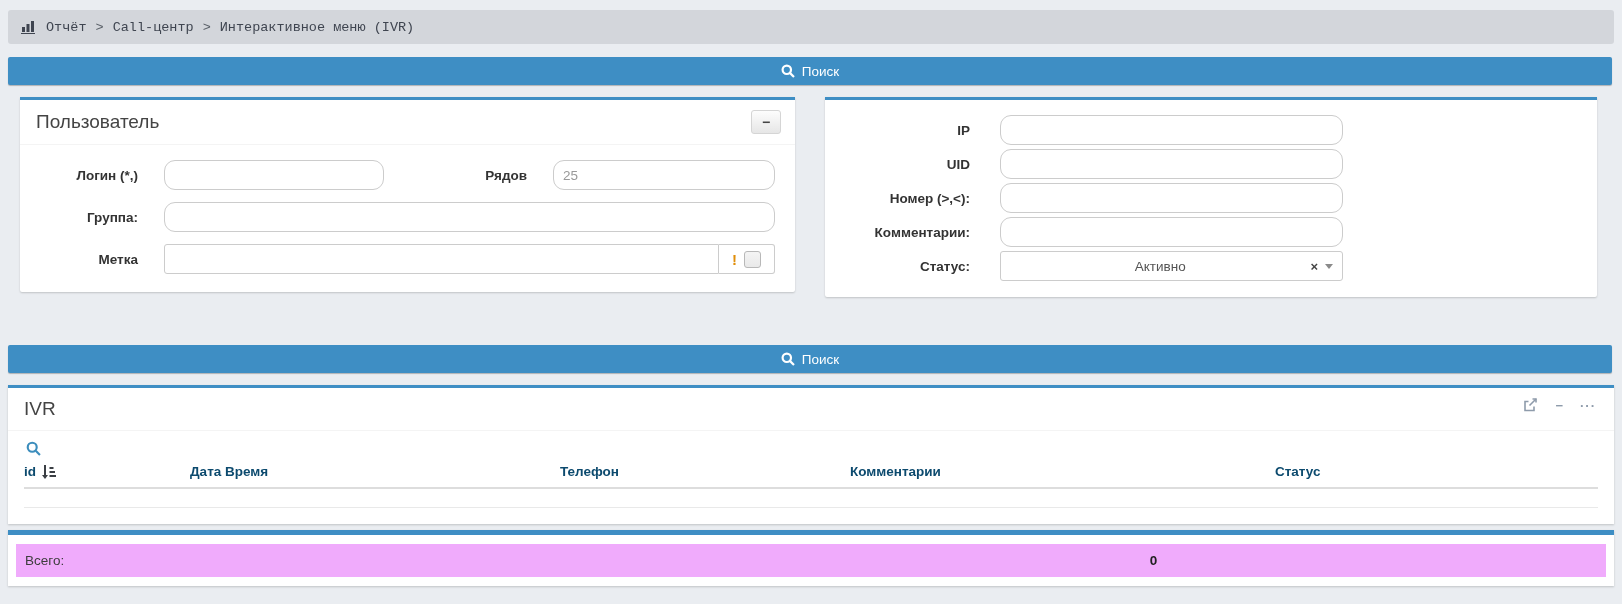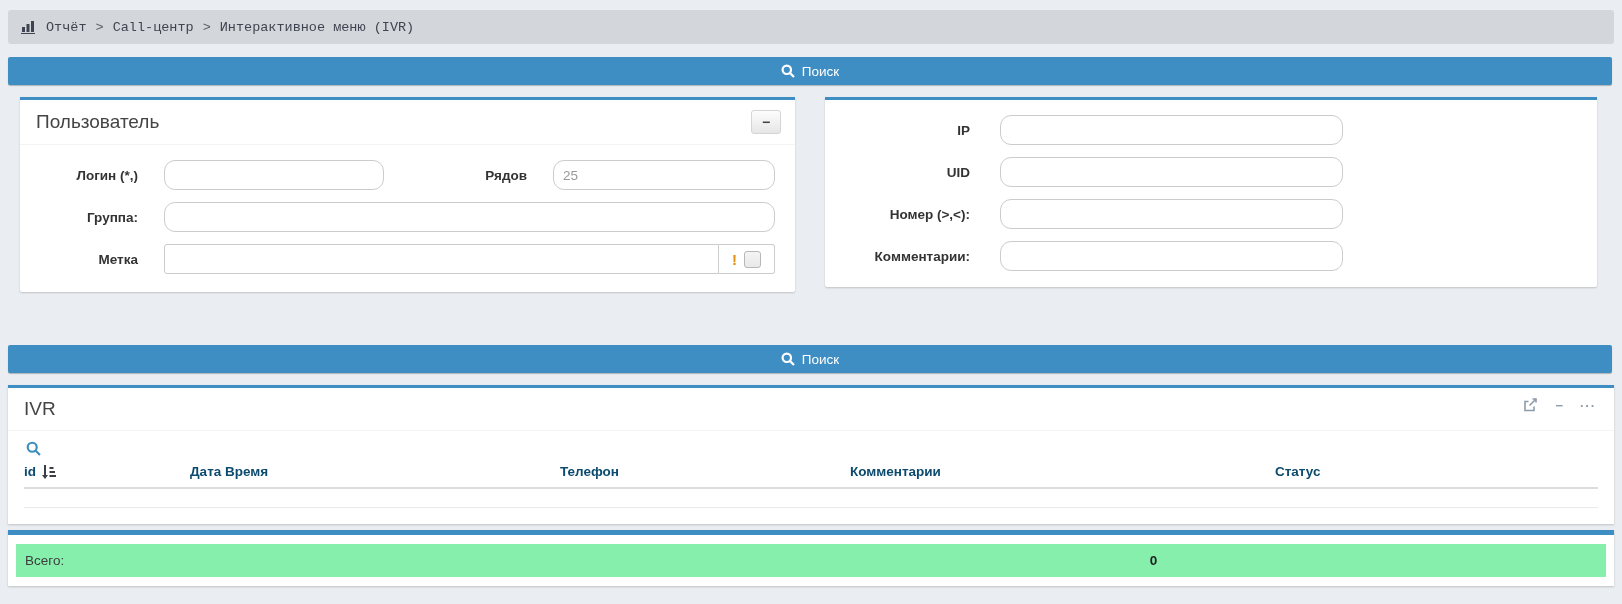--- a/index.html
+++ b/index.html
@@ -74,21 +74,21 @@
     background:#fff; display:flex; align-items:center; justify-content:center; gap:7px;
   }
   .warn-mark { color:#e08e0b; font-weight:bold; font-size:15px; }
   input.cbx {
     appearance:none; -webkit-appearance:none; width:17px; height:17px; margin:0;
     border:1px solid #b8b8b8; border-radius:3px; background:linear-gradient(#f4f4f4,#e9e9e9);
     cursor:pointer;
   }
 
   .filter-body { padding:15px 0 16px 0; }
-  .f-row { display:flex; align-items:center; margin-bottom:12px; }
+  .f-row { display:flex; align-items:center; margin-bottom:4px; }
   .f-row:last-child { margin-bottom:0; }
   .f-label { width:145px; text-align:right; font-weight:bold; margin-right:30px; white-space:nowrap; }
   .f-input { width:343px; }
 
   .status-select {
     width:343px; height:30px; border:1px solid #ccc; border-radius:3px; background:#fff;
     display:flex; align-items:center; padding:0 9px; cursor:pointer;
   }
   .status-value { flex:1; text-align:center; color:#555; }
   .status-clear { font-weight:bold; color:#444; font-size:13px; margin-right:7px; cursor:pointer; line-height:1; }
@@ -121,21 +121,21 @@
   .tbl-empty { height:19px; border-bottom:1px solid #e9e9e9; }
   .tbl-footpad { height:8px; }
 
   
   .totals-panel {
     position:absolute; top:530px; left:8px; right:8px;
     background:#fff; border-top:5px solid #3e8ec4;
     box-shadow:0 1px 2px rgba(0,0,0,.18); padding:9px 8px;
   }
   .totals-row {
-    background:#86efac; height:33px; display:flex; align-items:center;
+    background:#f0abfc; height:33px; display:flex; align-items:center;
     padding:0 9px; position:relative; color:#3d3d3d;
   }
   .totals-value { position:absolute; left:71.3%; font-weight:bold; color:#222; }
 
   svg { display:block; }
 </style>
 </head>
 <body>
 
 <div class="breadcrumb-bar">
@@ -205,20 +205,28 @@
         <span class="f-label">UID</span>
         <span class="f-input"><input class="txt" type="text" style=""></span>
       </div>
       <div class="f-row">
         <span class="f-label">Номер (&gt;,&lt;):</span>
         <span class="f-input"><input class="txt" type="text" style=""></span>
       </div>
       <div class="f-row">
         <span class="f-label">Комментарии:</span>
         <span class="f-input"><input class="txt" type="text" style=""></span>
+      </div>
+      <div class="f-row">
+        <span class="f-label">Статус:</span>
+        <div class="status-select">
+          <span class="status-value">Активно</span>
+          <span class="status-clear">×</span>
+          <span class="caret-down"></span>
+        </div>
       </div>
     </div>
   </div>
 </div>
 
 <div class="search-bar sb2">
   <span>
     <svg width="14" height="14" viewBox="0 0 14 14" fill="none" stroke="#ffffff" stroke-width="2.2">
       <circle cx="5.8" cy="5.8" r="4.2"></circle>
       <line x1="9.1" y1="9.1" x2="13" y2="13"></line>

